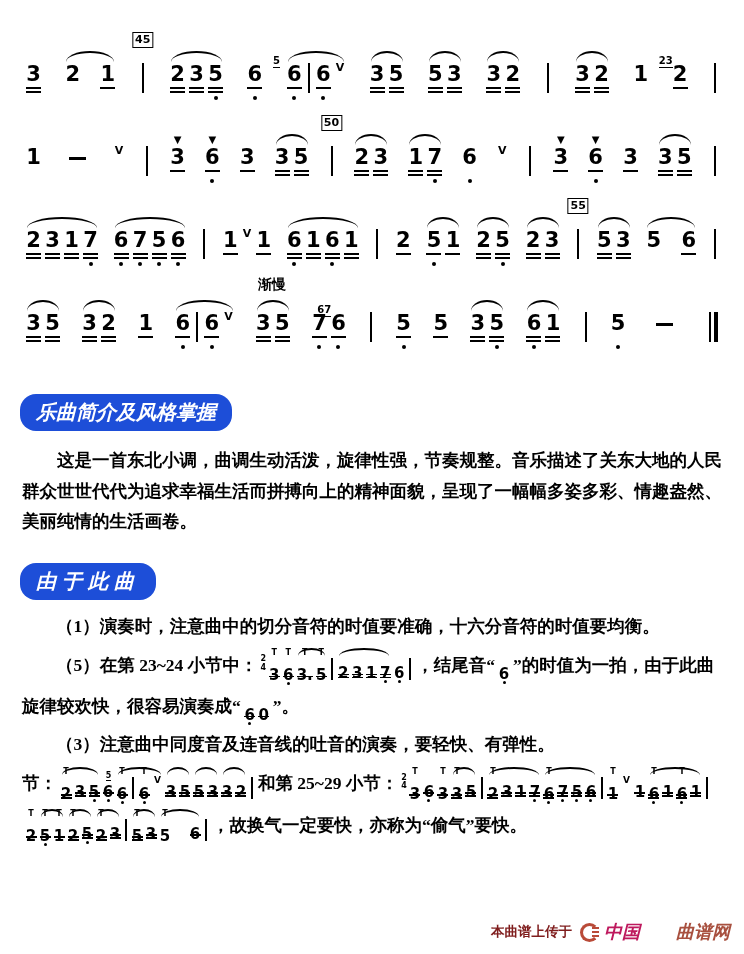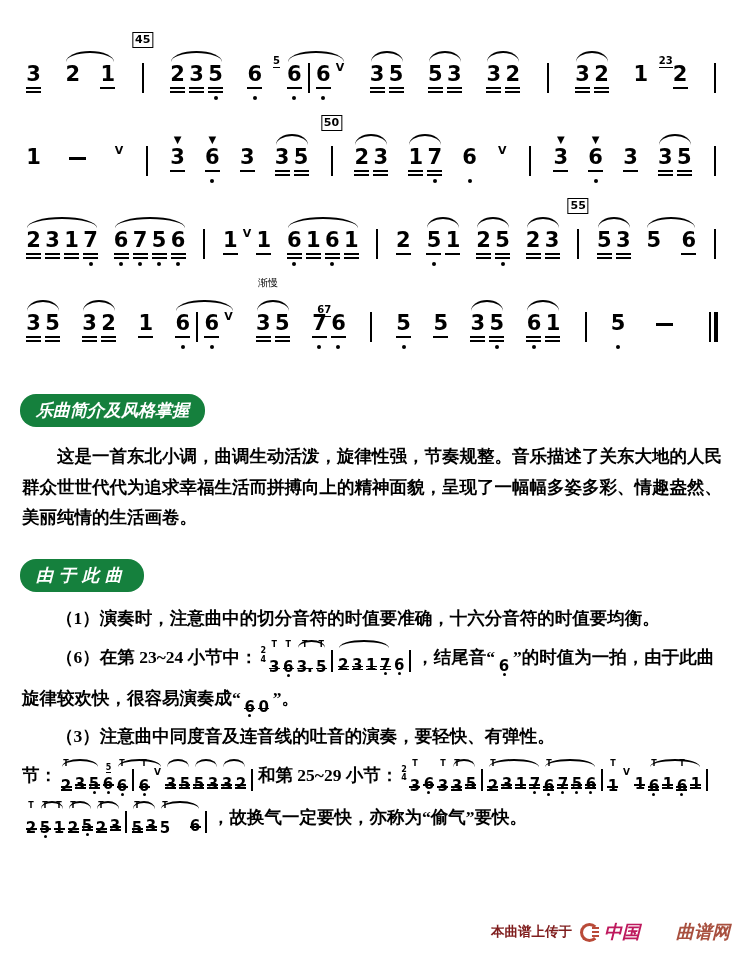--- a/index.html
+++ b/index.html
@@ -24,41 +24,41 @@
   .mus-end i{display:block;width:2px;height:30px;background:#000;}
   .mus-end i:last-child{width:4px;}
   .mus-breath{font:bold 11px "DejaVu Sans",sans-serif;margin:11px 3px 0 3px;}
   .mus-dash{width:17px;height:3px;background:#000;margin:24px 10px 0 10px;}
   .ts{display:flex;flex-direction:column;align-items:center;margin:10px 1px 0 1px;
       font:bold 9px "DejaVu Sans",sans-serif;line-height:1.1;}
   .grace{position:absolute;top:-8px;left:-14px;font:bold 10px "DejaVu Sans",sans-serif;
       border-bottom:1.5px solid #000;line-height:1.2;white-space:nowrap;}
   .mbox{position:absolute;top:-18px;left:50%;transform:translateX(-50%);border:1.5px solid #000;
       font:bold 11px "DejaVu Sans",sans-serif;padding:0 2px;line-height:14px;background:#fff;z-index:2;text-align:right;}
-  .mlabel{position:absolute;top:-23px;left:4px;font-weight:normal;font-size:10px;white-space:nowrap;}
+  .mlabel{position:absolute;top:-23px;left:4px;font-weight:bold;font-size:14px;white-space:nowrap;}
   .sp{margin-left:16px;}
   
   .mus-inline{display:inline-flex;align-items:flex-start;margin:0 2px;position:relative;top:2px;}
   .mus-inline .note{min-width:11px;padding:0 1.5px;}
   .mus-inline .mark{height:10px;font-size:8px;line-height:10px;}
   .mus-inline .body{height:16px;}
   .mus-inline .digit{font-size:15px;line-height:16px;}
   .mus-inline .unders{height:7px;}
   .mus-inline .ul{height:1.5px;margin-top:1.5px;}
   .mus-inline .dotrow{height:5px;}
   .mus-inline .dot{width:3px;height:3px;}
   .mus-inline .mus-bar{height:22px;margin:10px 3px 0 3px;}
   .mus-inline .mus-breath{margin-top:8px;font-size:9px;}
   .mus-inline .grace{top:-6px;left:-11px;font-size:8px;}
   .mus-inline .ts{margin-top:7px;font-size:8px;}
   .mus-inline .grp.slur::before{top:0;height:6px;border-top-width:2px;}
   .mus-inline .mark:empty{height:8px;}
   
-  .sec-label{display:inline-block;background:#15803d;color:#fff;font-weight:bold;font-style:italic;
-      font-size:17px;padding:5px 16px;border-radius:16px;margin-left:20px;}
+  .sec-label{display:inline-block;background:#1d4ed8;color:#fff;font-weight:bold;font-style:italic;
+      font-size:20px;padding:5px 16px;border-radius:16px;margin-left:20px;}
   .intro-sec{margin-top:36px;}
   .guide-sec{margin-top:26px;}
   .guide-sec .sec-label{letter-spacing:6px;}
   .intro-text{margin:14px 22px 0 22px;font-size:17.5px;font-weight:bold;line-height:1.75;
       text-indent:2em;text-align:justify;}
   .guide-body{margin-top:10px;}
   .guide-item{margin-top:4px;}
   .guide-line{display:flex;align-items:center;margin:4px 22px;font-size:17.5px;font-weight:bold;
       line-height:1.85;white-space:nowrap;}
   .guide-line.indent{padding-left:34px;}
@@ -962,21 +962,21 @@
   <div class="guide-sec">
     <div class="sec-label">由于此曲</div>
     <div class="guide-body" id="guide">
         <div class="guide-item">
           <div class="guide-line indent">
             <span class="gtext">（1）演奏时，注意曲中的切分音符的时值要准确，十六分音符的时值要均衡。</span>
           </div>
         </div>
         <div class="guide-item">
           <div class="guide-line indent">
-            <span class="gtext">（6）在第 23~24 小节中：</span>
+            <span class="gtext">（5）在第 23~24 小节中：</span>
             <span class="mus-inline">
               <div class="grp">
                 <div class="ts">
                   <span>2</span>
                   <span>4</span>
                 </div>
               </div>
               <div class="grp">
                 <div class="note">
                   <div class="mark">T</div>

